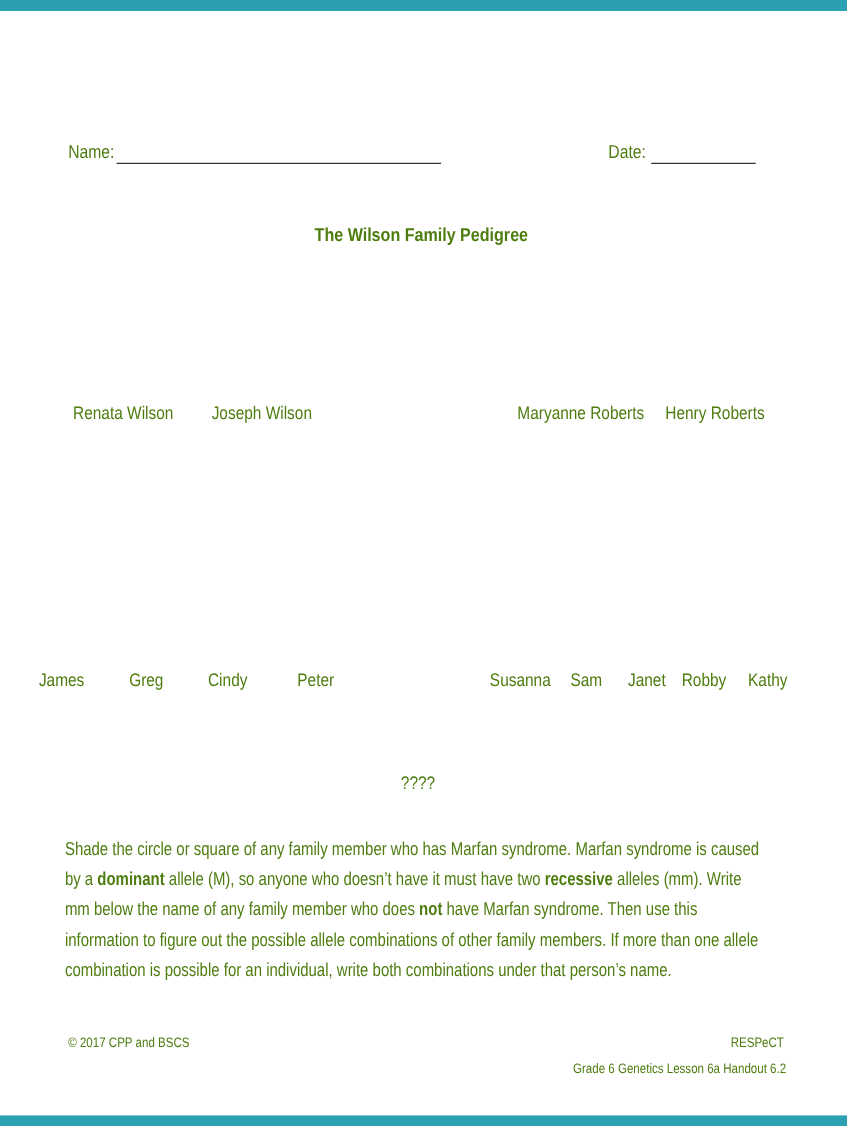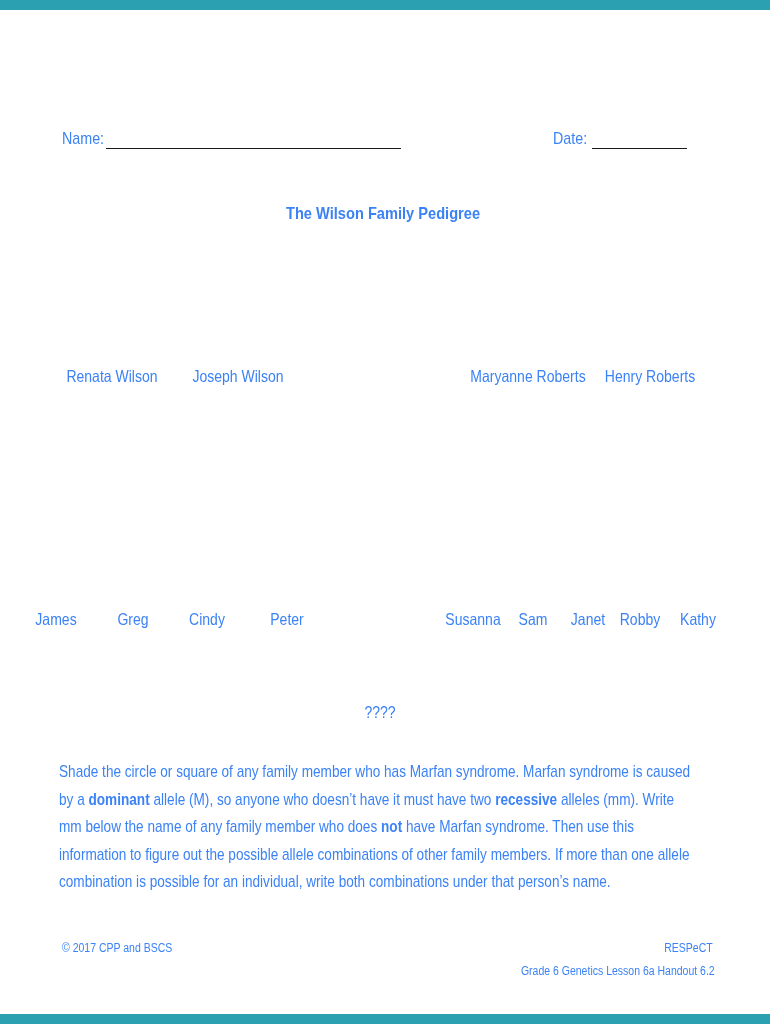--- a/index.html
+++ b/index.html
@@ -1,18 +1,18 @@
 <!DOCTYPE html>
 <html><head>
 <meta charset="utf-8">
 <style>
   html,body { margin:0; padding:0; background:#fff; }
   .page {
     position:relative; width:770px; height:1024px; background:#fff;
-    font-family:"Liberation Sans", sans-serif; color:#3b82f6; overflow:hidden;
+    font-family:"Liberation Sans", sans-serif; color:#4d7c0f; overflow:hidden;
   }
   .accent-bar { position:absolute; left:0; width:770px; height:10px; }
   .accent-bar.top { top:0; }
   .accent-bar.bottom { bottom:0; }
 
   .abs { position:absolute; white-space:nowrap; }
   .condensed { transform:scaleX(0.84); transform-origin:0 50%; }
   .condensed-r { transform:scaleX(0.84); transform-origin:100% 50%; }
 
   .name-label { left:62px; top:129px; font-size:17px; }

